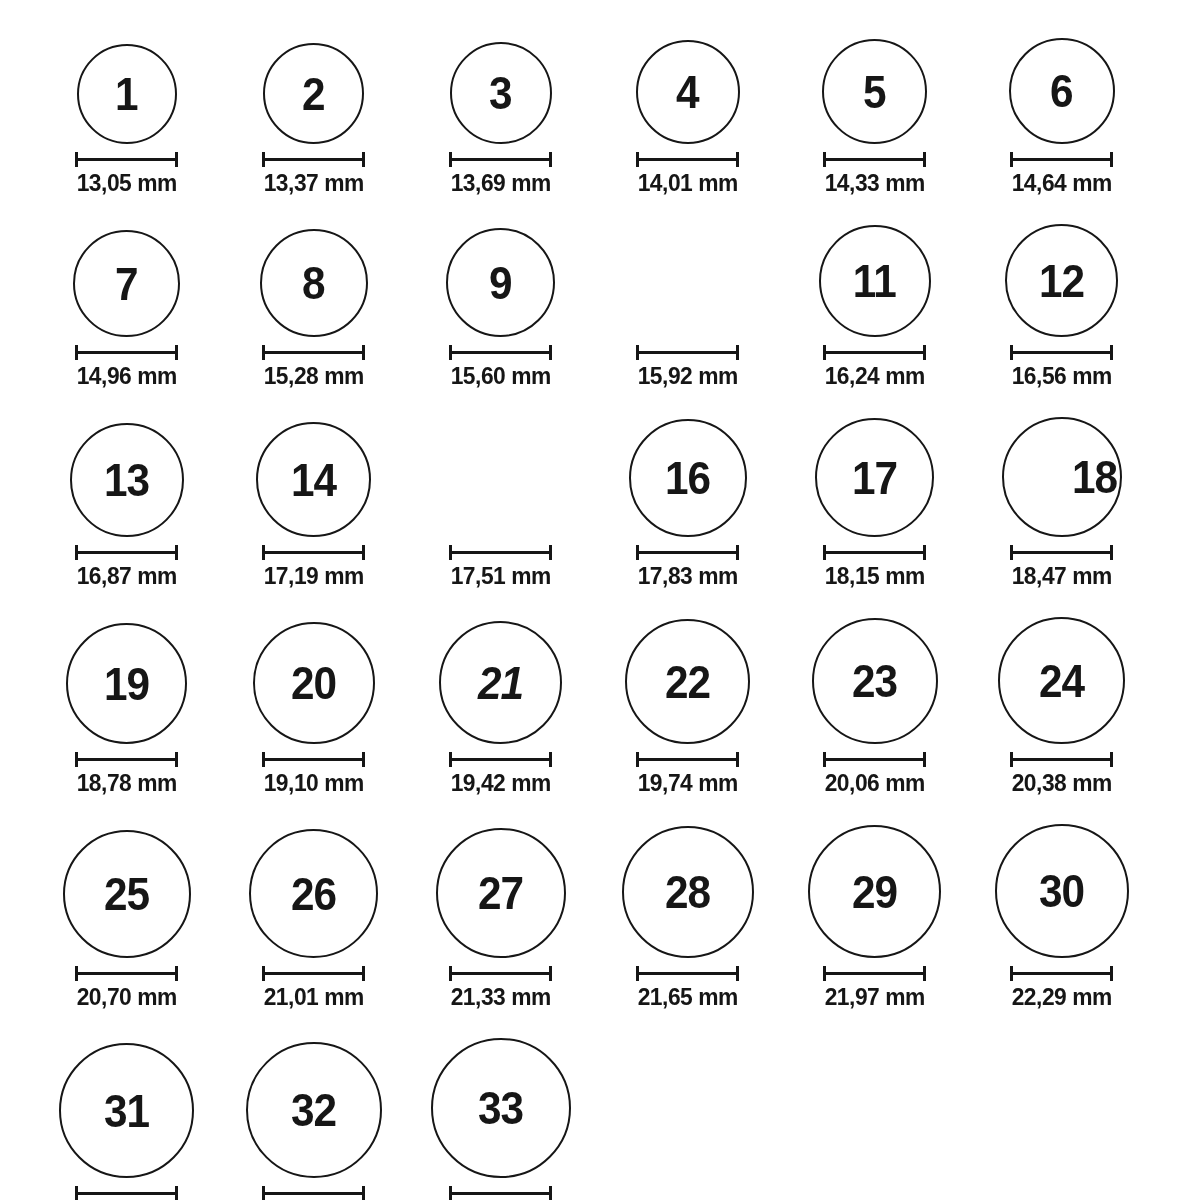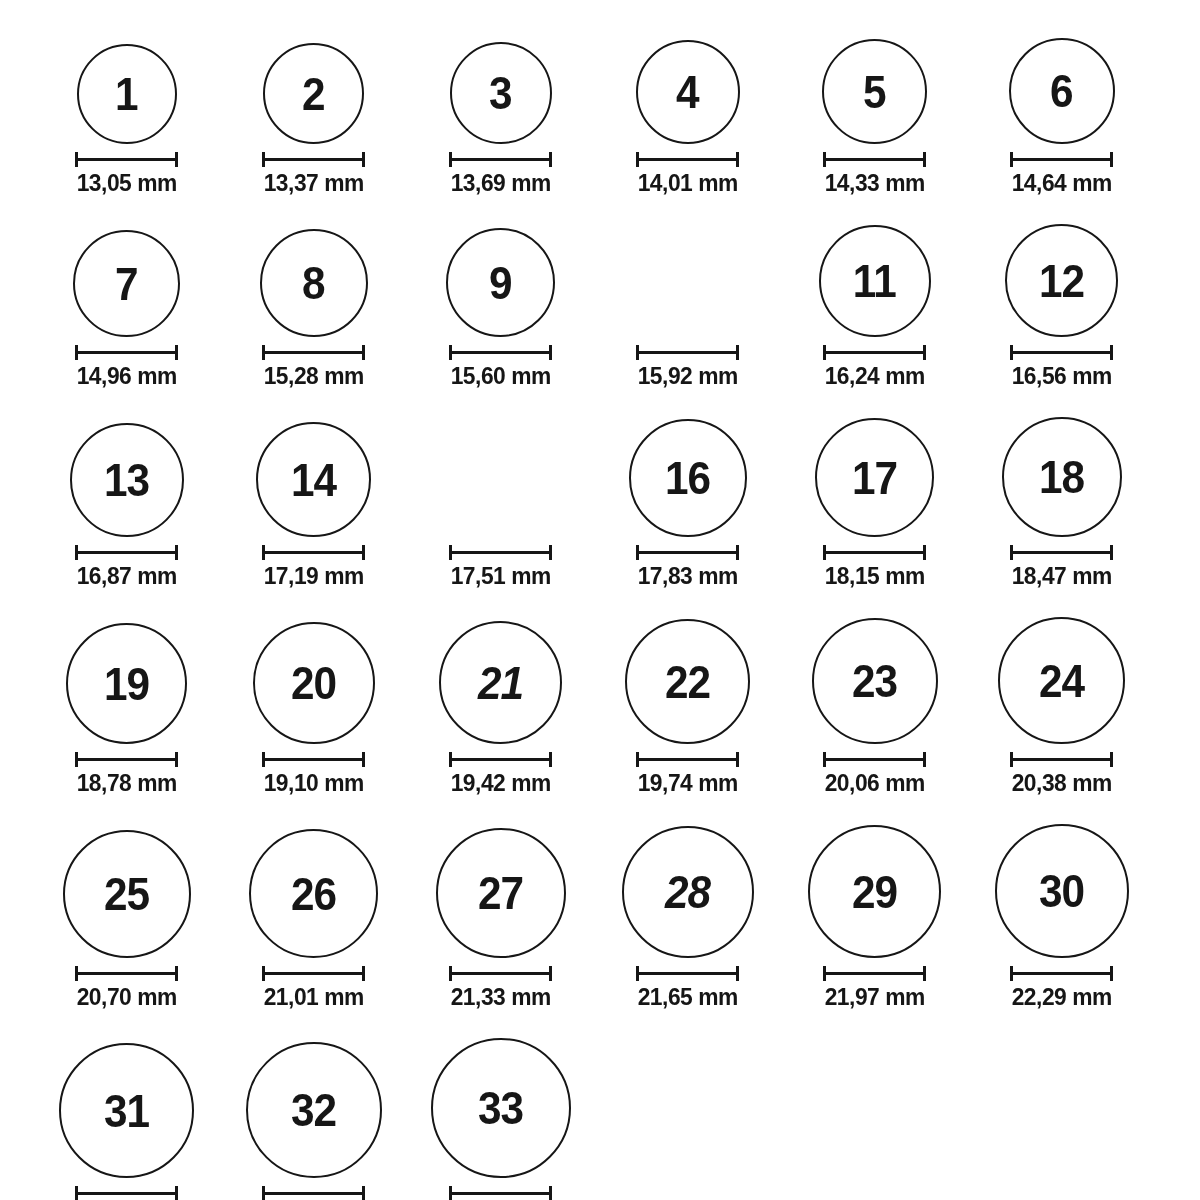--- a/index.html
+++ b/index.html
@@ -198,21 +198,21 @@
 
   <div class="cell">
     <div class="circle" style="width: 119px; height: 119px;">
       <span class="num">17</span>
     </div>
     <div class="measure"></div>
     <div class="label">18,15 mm</div>
   </div>
 
   <div class="cell">
-    <div class="circle" style="width: 120px; height: 120px;">
+    <div class="circle" style="width: 120px; height: 120px; justify-content: flex-end;">
       <span class="num">18</span>
     </div>
     <div class="measure"></div>
     <div class="label">18,47 mm</div>
   </div>
 
   <div class="cell">
     <div class="circle" style="width: 121px; height: 121px;">
       <span class="num">19</span>
     </div>
@@ -278,21 +278,21 @@
 
   <div class="cell">
     <div class="circle" style="width: 130px; height: 130px;">
       <span class="num">27</span>
     </div>
     <div class="measure"></div>
     <div class="label">21,33 mm</div>
   </div>
 
   <div class="cell">
-    <div class="circle" style="width: 132px; height: 132px; font-style: italic;">
+    <div class="circle" style="width: 132px; height: 132px;">
       <span class="num">28</span>
     </div>
     <div class="measure"></div>
     <div class="label">21,65 mm</div>
   </div>
 
   <div class="cell">
     <div class="circle" style="width: 133px; height: 133px;">
       <span class="num">29</span>
     </div>

